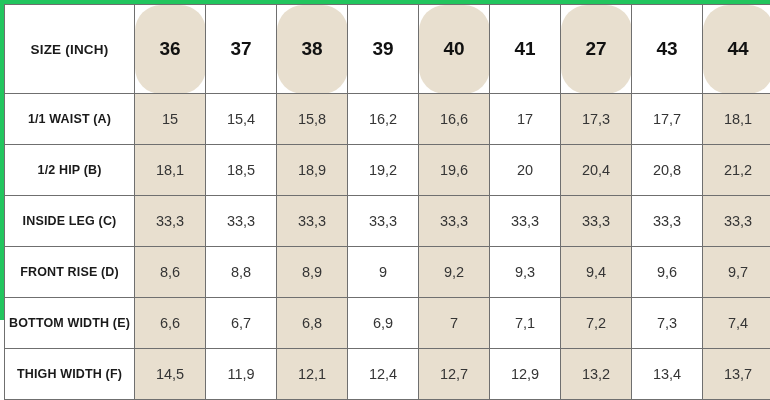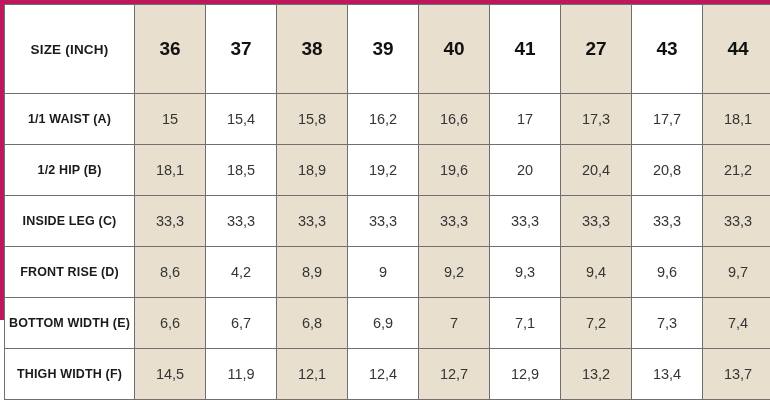--- a/index.html
+++ b/index.html
@@ -11,21 +11,21 @@
     width: 770px;
     height: 400px;
     overflow: hidden;
     font-family: "Liberation Sans", sans-serif;
   }
   .sheet {
     width: 770px;
     height: 320px;
     box-sizing: border-box;
     padding: 4px 5px 3px 4px;
-    background: #be185d;
+    background: #22c55e;
   }
   table.size-chart {
     width: 100%;
     height: 100%;
     border-collapse: collapse;
     table-layout: fixed;
     background: #ffffff;
   }
   table.size-chart td,
   table.size-chart th {
@@ -47,20 +47,21 @@
     color: #1a1a1a;
     letter-spacing: 0.2px;
     font-stretch: condensed;
     background: #ffffff;
   }
   th.size-head {
     font-size: 19px;
     font-weight: bold;
     color: #111111;
     background: #ffffff;
+    border-radius: 26px;
   }
   
   tr.data-row { height: 51px; }
   td.row-label {
     font-size: 12.5px;
     font-weight: bold;
     color: #1a1a1a;
     letter-spacing: 0.15px;
     font-stretch: condensed;
     background: #ffffff;
@@ -141,21 +142,21 @@
           <td class="value">33,3</td>
           <td class="value shaded">33,3</td>
           <td class="value">33,3</td>
           <td class="value shaded">33,3</td>
           <td class="value">33,3</td>
           <td class="value shaded">33,3</td>
         </tr>
         <tr class="data-row">
           <td class="row-label">FRONT RISE (D)</td>
           <td class="value shaded">8,6</td>
-          <td class="value">4,2</td>
+          <td class="value">8,8</td>
           <td class="value shaded">8,9</td>
           <td class="value">9</td>
           <td class="value shaded">9,2</td>
           <td class="value">9,3</td>
           <td class="value shaded">9,4</td>
           <td class="value">9,6</td>
           <td class="value shaded">9,7</td>
         </tr>
         <tr class="data-row">
           <td class="row-label">BOTTOM WIDTH (E)</td>

